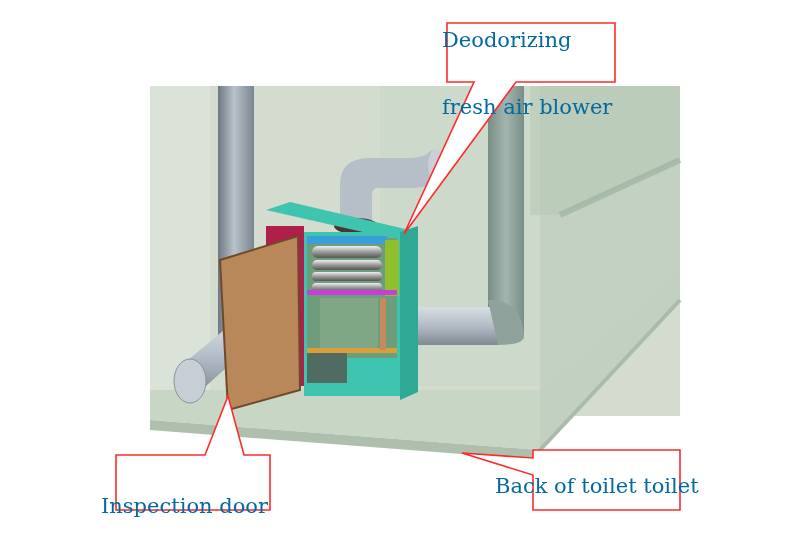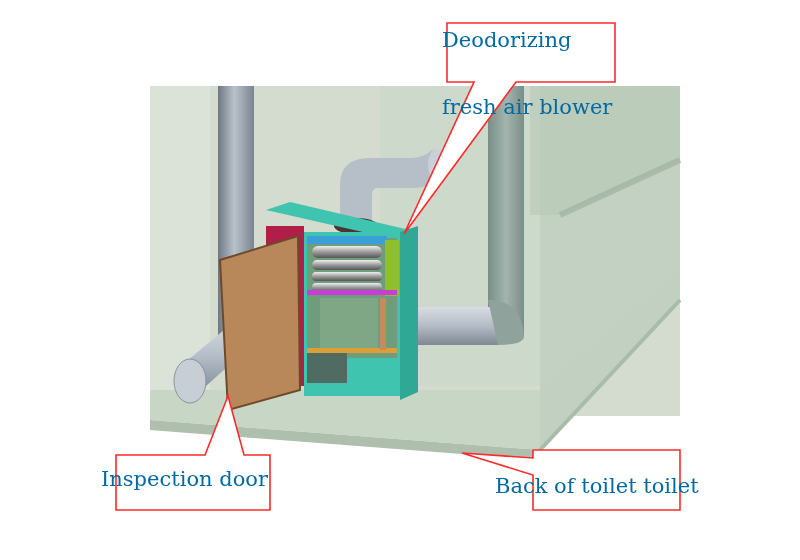--- a/index.html
+++ b/index.html
@@ -98,14 +98,14 @@
     <polygon points="116,455 205,455 228,396 244,455 270,455 270,510 116,510" fill="#ffffff" stroke="#ff2a2a" stroke-width="1.6"></polygon>
   </g>
 
   <g>
     <polygon points="533,450 680,450 680,510 533,510 533,475 462,453 533,458" fill="#ffffff" stroke="#ff2a2a" stroke-width="1.6"></polygon>
   </g>
 </svg>
 
 <div class="label" style="left:442px; top:28px;">Deodorizing</div>
 <div class="label" style="left:442px; top:54px;margin-top:41px;">fresh air blower</div>
-<div class="label" style="left:101px; top:467px;">Inspection door</div>
+<div class="label" style="left:101px; top:494px;">Inspection door</div>
 <div class="label" style="left:495px; top:474px;">Back of toilet toilet</div>
 
 </body></html>

